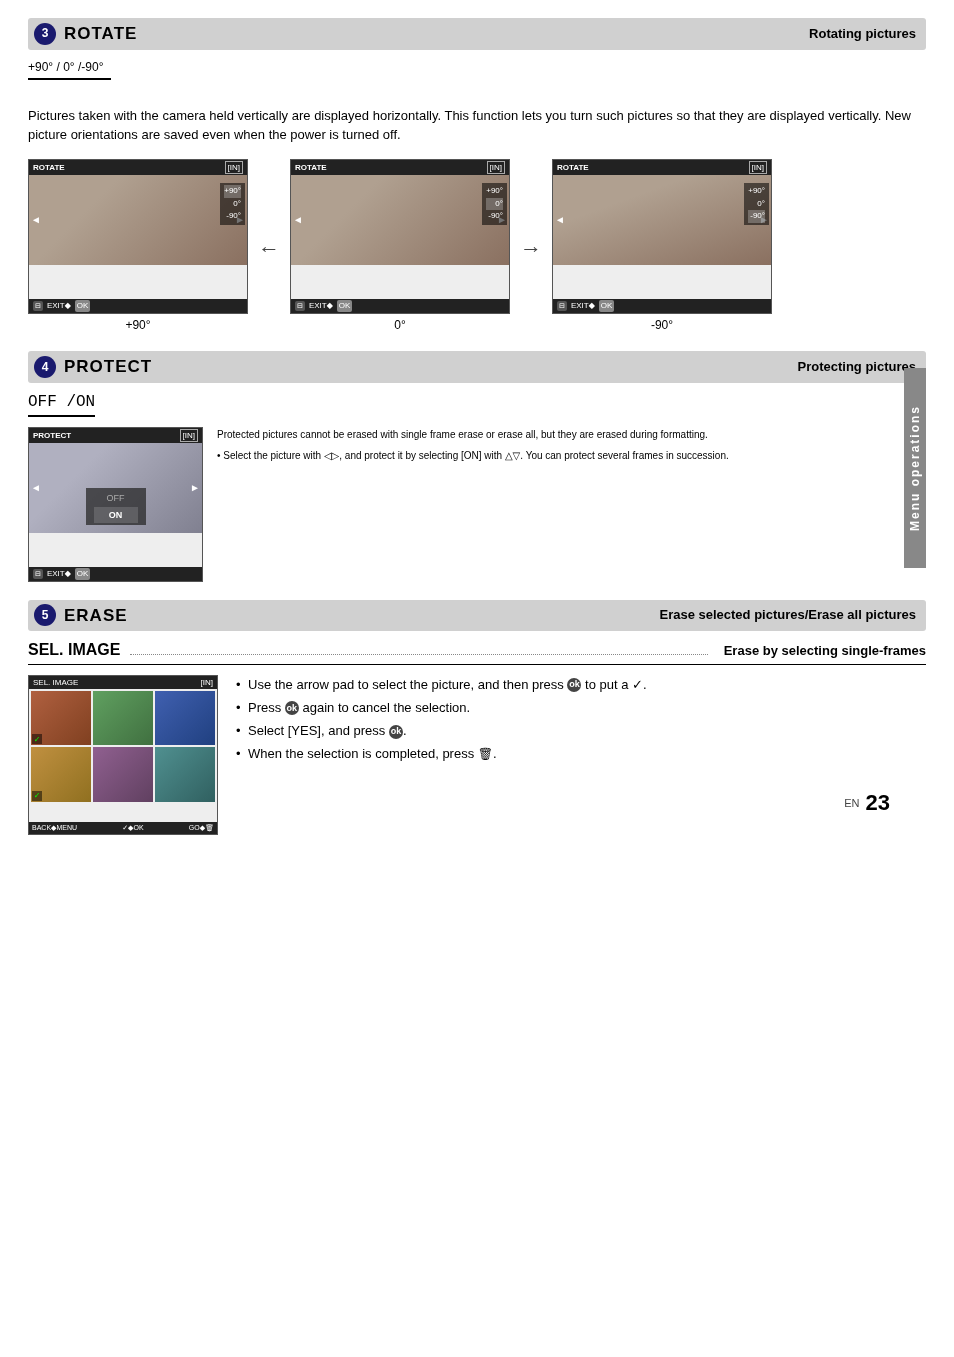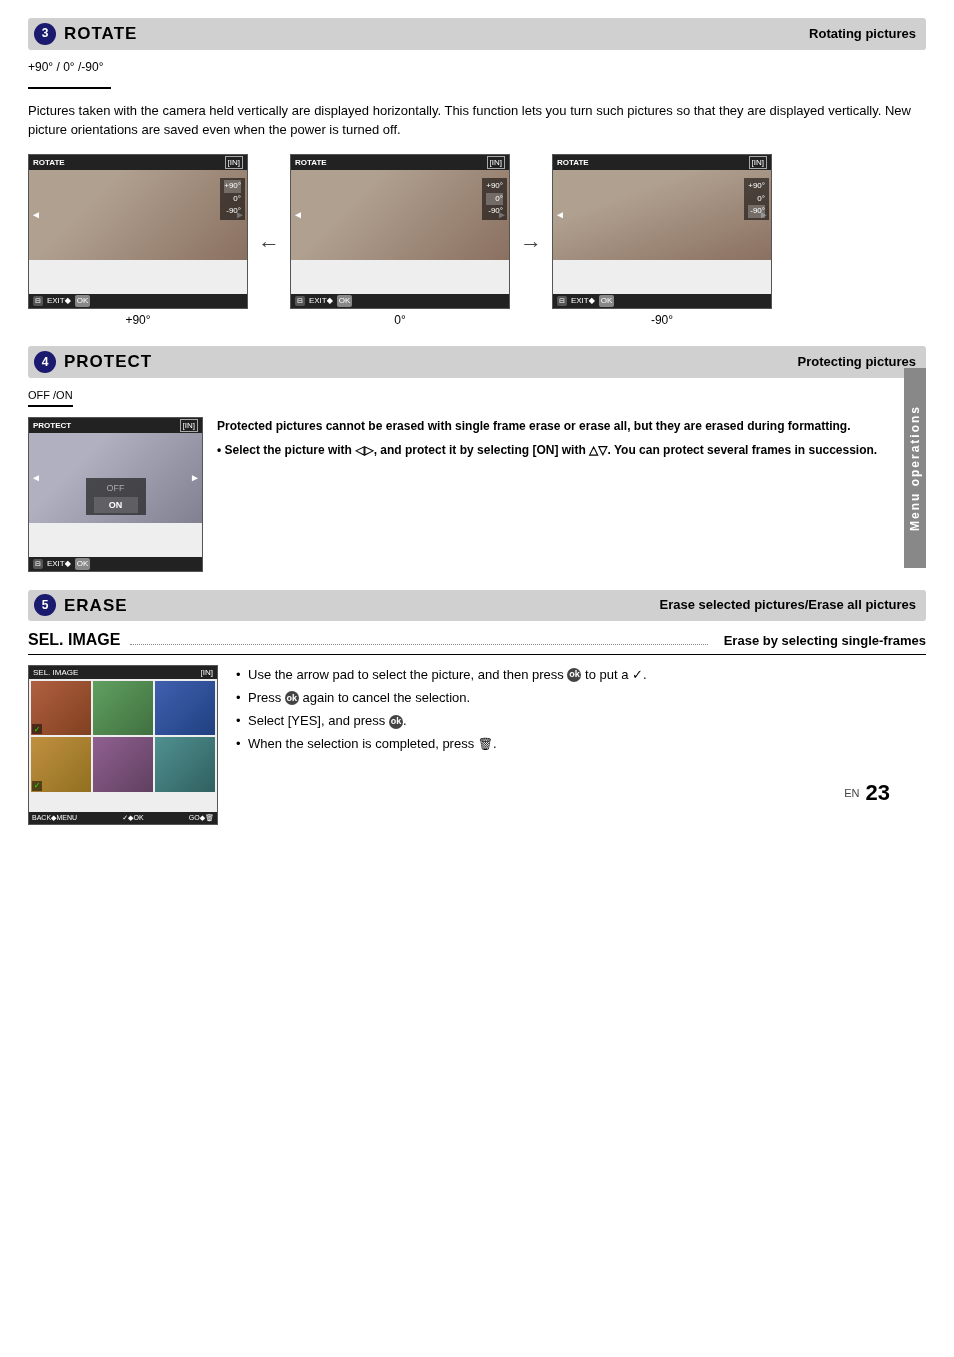--- a/index.html
+++ b/index.html
@@ -53,22 +53,22 @@
       font-weight: bold;
       color: #000;
     }
 
     
     .rotate-section { margin-bottom: 18px; }
     .rotate-selector {
       border-bottom: 2px solid #000;
       display: inline-block;
       font-size: 12px;
-      margin-bottom: 12px;
-      padding-bottom: 11px;
+      margin-bottom: 26px;
+      padding-bottom: 2px;
     }
     .rotate-selector span { margin-right: 8px; }
     .rotate-description {
       font-size: 13px;
       margin-bottom: 14px;
       line-height: 1.5;
     }
 
     
     .camera-screens-row {
@@ -165,23 +165,24 @@
       font-size: 13px;
       margin-top: 6px;
       line-height: 1.5;
     }
 
     
     .protect-section { margin-bottom: 18px; }
     .off-on-selector {
       border-bottom: 2px solid #000;
       display: inline-block;
-      font-size: 11px;
+      font-size: 16px;
       margin-bottom: 10px;
       padding-bottom: 1px;
+      font-family: Liberation Mono, monospace;
     }
     .protect-content {
       display: flex;
       gap: 14px;
       align-items: flex-start;
     }
     .protect-screen {
       border: 1.5px solid #555;
       background: #eee;
       width: 175px;
@@ -203,24 +204,23 @@
       color: #fff;
       font-size: 9px;
       padding: 2px 8px;
       line-height: 1.8;
       text-align: center;
       width: 60px;
     }
     .protect-menu-off { color: #aaa; }
     .protect-menu-on { color: #fff; font-weight: bold; background: rgba(255,255,255,0.15); }
     .protect-desc {
-      font-size: 12px;
+      font-size: 10px;
       line-height: 1.5;
       flex: 1;
-      font-weight: bold;
     }
 
     
     .erase-section { margin-bottom: 14px; }
     .erase-description {
       font-size: 13px;
       line-height: 1.5;
       margin-bottom: 8px;
     }
     .erase-bullets {

